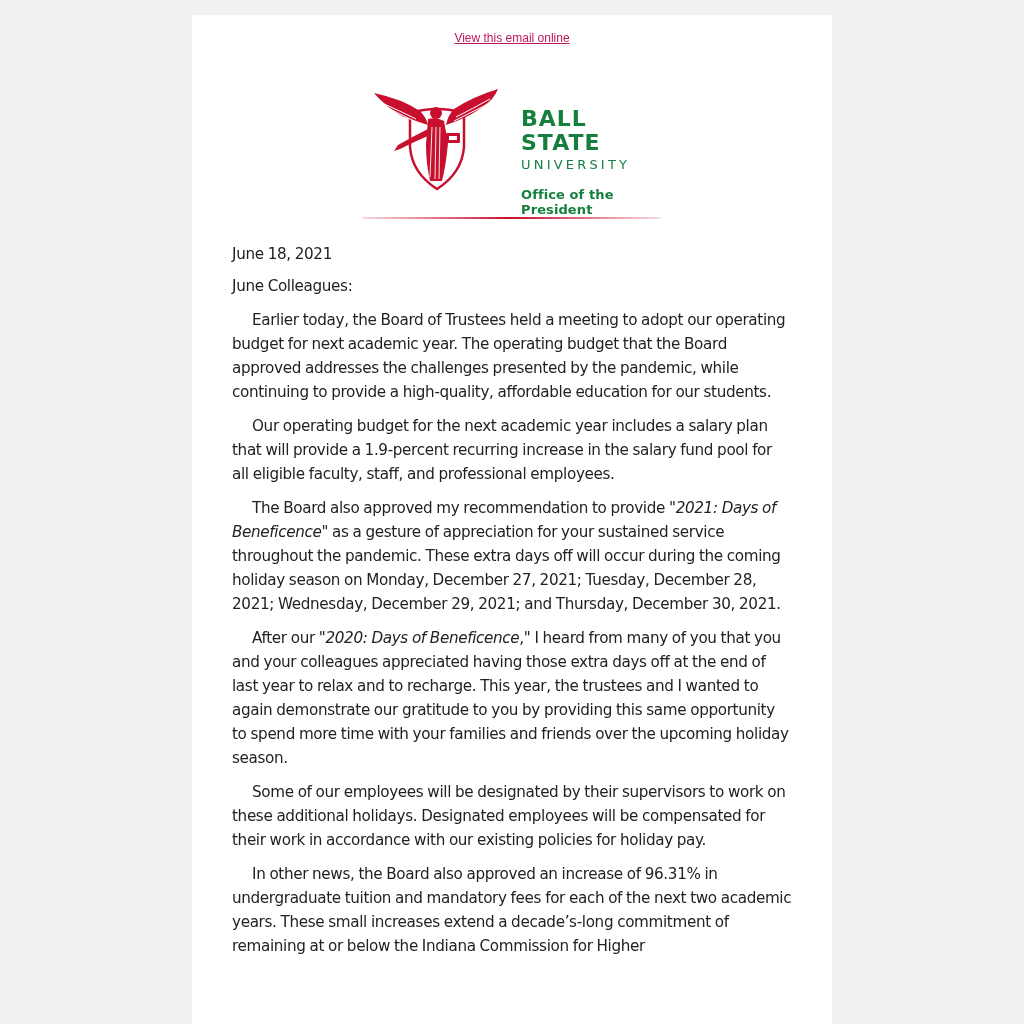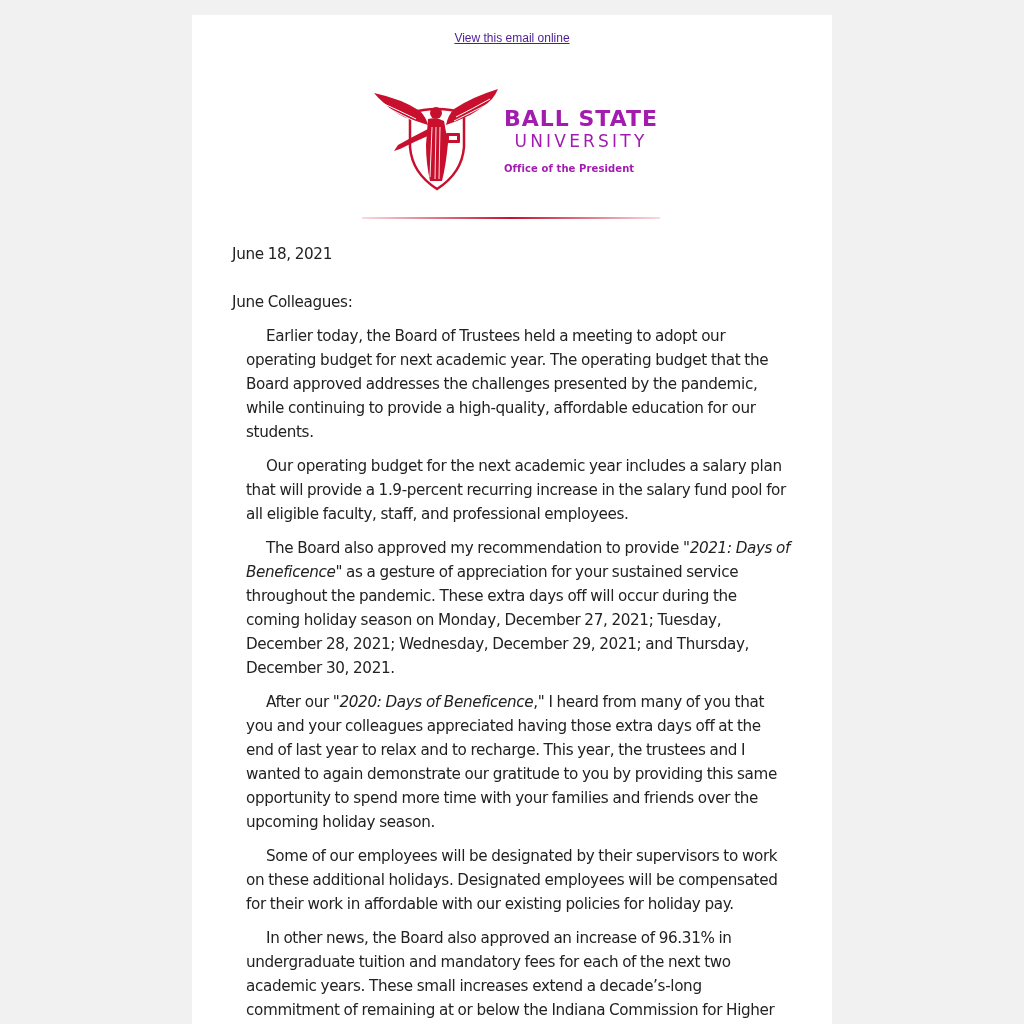--- a/index.html
+++ b/index.html
@@ -19,59 +19,58 @@
     background: #ffffff;
   }
   .view-online {
     position: absolute;
     top: 16px;
     left: 0;
     width: 640px;
     text-align: center;
     font-family: "Liberation Sans", sans-serif;
     font-size: 12px;
-    color: #4c1d95;
+    color: #be185d;
     text-decoration: underline;
     cursor: pointer;
   }
   .logo {
     position: absolute;
     left: 180px;
     top: 70px;
     width: 290px;
     height: 110px;
   }
   .logo .emblem {
     position: absolute;
     left: 0;
     top: 0;
     width: 130px;
     height: 110px;
   }
   .logo .wordmark {
     position: absolute;
-    left: 132px;
+    left: 149px;
     top: 22px;
     font-family: "DejaVu Sans", sans-serif;
-    color: #a21caf;
+    color: #15803d;
   }
   .wordmark .line1 {
     font-size: 22px;
     font-weight: bold;
     letter-spacing: 1px;
     line-height: 24px;
   }
   .wordmark .line2 {
-    font-size: 17px;
+    font-size: 13px;
     letter-spacing: 3.2px;
     line-height: 20px;
-    text-align: center;
   }
   .wordmark .line3 {
-    font-size: 10px;
+    font-size: 13px;
     font-weight: bold;
     margin-top: 12px;
     letter-spacing: 0.1px;
   }
   .divider {
     position: absolute;
     left: 170px;
     top: 202px;
     width: 298px;
     height: 2px;
@@ -85,22 +84,22 @@
     font-family: "DejaVu Sans", sans-serif;
     font-size: 15.2px;
     line-height: 24px;
     color: #222;
     letter-spacing: -0.35px;
     word-spacing: -0.5px;
   }
   .body-text p {
     margin: 0 0 10px 0;
   }
-  .body-text p.indent { text-indent: 20px; margin-left: 14px; }
-  .body-text .date { margin-bottom: 24px; }
+  .body-text p.indent { text-indent: 20px; }
+  .body-text .date { margin-bottom: 8px; }
   .body-text em { font-style: italic; }
 </style>
 </head>
 <body>
 
 <div class="card">
 
   <a class="view-online">View this email online</a>
 
   <div class="logo">
@@ -133,17 +132,17 @@
 
   <div class="divider"></div>
 
   <div class="body-text">
     <p class="date">June 18, 2021</p>
     <p>June Colleagues:</p>
     <p class="indent">Earlier today, the Board of Trustees held a meeting to adopt our operating budget for next academic year. The operating budget that the Board approved addresses the challenges presented by the pandemic, while continuing to provide a high-quality, affordable education for our students.</p>
     <p class="indent">Our operating budget for the next academic year includes a salary plan that will provide a 1.9-percent recurring increase in the salary fund pool for all eligible faculty, staff, and professional employees.</p>
     <p class="indent"><span>The Board also approved my recommendation to provide "</span><em>2021: Days of Beneficence</em><span>" as a gesture of appreciation for your sustained service throughout the pandemic. These extra days off will occur during the coming holiday season on Monday, December 27, 2021; Tuesday, December 28, 2021; Wednesday, December 29, 2021; and Thursday, December 30, 2021.</span></p>
     <p class="indent"><span>After our "</span><em>2020: Days of Beneficence</em><span>," I heard from many of you that you and your colleagues appreciated having those extra days off at the end of last year to relax and to recharge. This year, the trustees and I wanted to again demonstrate our gratitude to you by providing this same opportunity to spend more time with your families and friends over the upcoming holiday season.</span></p>
-    <p class="indent">Some of our employees will be designated by their supervisors to work on these additional holidays. Designated employees will be compensated for their work in affordable with our existing policies for holiday pay.</p>
+    <p class="indent">Some of our employees will be designated by their supervisors to work on these additional holidays. Designated employees will be compensated for their work in accordance with our existing policies for holiday pay.</p>
     <p class="indent">In other news, the Board also approved an increase of 96.31% in undergraduate tuition and mandatory fees for each of the next two academic years. These small increases extend a decade’s-long commitment of remaining at or below the Indiana Commission for Higher</p>
   </div>
 
 </div>
 
 </body></html>

